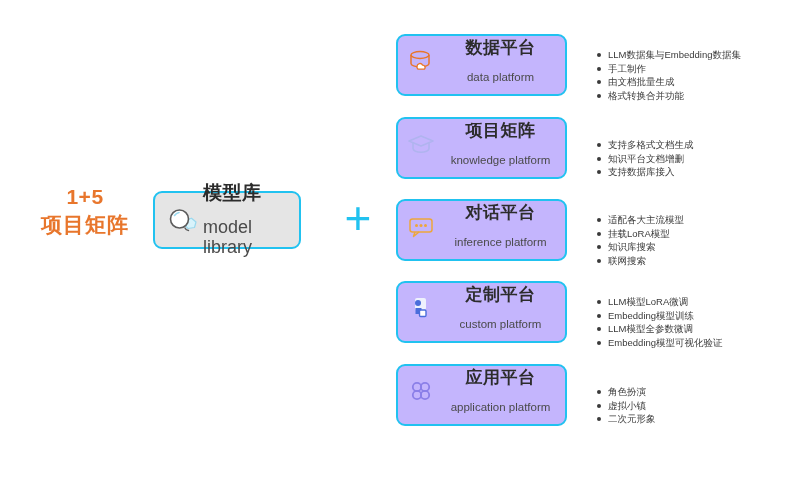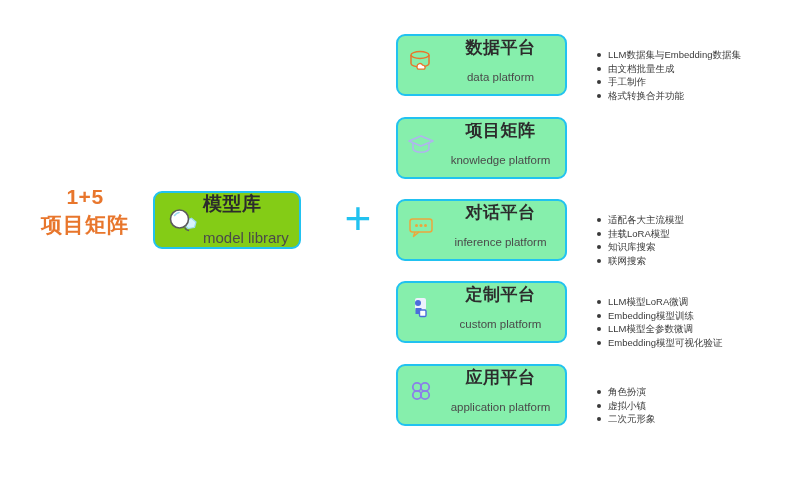--- a/index.html
+++ b/index.html
@@ -33,40 +33,40 @@
   
   #model-library-card {
     position: absolute;
     left: 153px;
     top: 191px;
     width: 148px;
     height: 58px;
     box-sizing: border-box;
     border: 2.5px solid #21c2f0;
     border-radius: 9px;
-    background: #84cc16;
+    background: #e5e5e5;
     display: flex;
     align-items: center;
     padding: 0 8px 0 10px;
   }
   #model-library-card .ml-icon {
     width: 34px;
     height: 34px;
     flex: 0 0 34px;
     margin-right: 4px;
   }
   #model-library-card .ml-text { line-height: 1.08; }
   #model-library-card .ml-cn {
     font-size: 19px;
     font-weight: bold;
     color: #2c2c2c;
     letter-spacing: 0.5px;
   }
   #model-library-card .ml-en {
-    font-size: 15px;
+    font-size: 18px;
     color: #4a4a4a;
     margin-top: 15px;
   }
 
   
   #plus-sign {
     position: absolute;
     left: 338px;
     top: 196px;
     width: 40px;
@@ -87,21 +87,21 @@
   }
   .platform-card {
     position: absolute;
     left: 0;
     top: 0;
     width: 171px;
     height: 62px;
     box-sizing: border-box;
     border: 2.5px solid #21c2f0;
     border-radius: 9px;
-    background: #86efac;
+    background: #c4b5fd;
     display: flex;
     align-items: center;
     padding: 0 6px 8px 8px;
   }
   .platform-card .p-icon {
     width: 30px;
     height: 30px;
     flex: 0 0 30px;
     margin-right: 6px;
   }
@@ -187,39 +187,44 @@
         <path d="M11 20.5 a3 3 0 0 1 5.6 -1.4 a2.4 2.4 0 0 1 1.9 4 h-6.5 a2.6 2.6 0 0 1 -1 -2.6 z" fill="#ffffff" stroke="#e8762c" stroke-width="1.4" stroke-linejoin="round"></path>
       </svg>
     </span>
     <span class="p-text">
       <span class="p-cn" style="display:block">数据平台</span>
       <span class="p-en" style="display:block">data platform</span>
     </span>
   </div>
   <ul class="bullet-list bl-4">
     <li>LLM数据集与Embedding数据集</li>
+    <li>手工制作</li>
     <li>由文档批量生成</li>
-    <li>手工制作</li>
     <li>格式转换合并功能</li>
   </ul>
 </div>
 
 <div class="platform-row" style="top:117px">
   <div class="platform-card">
     <span class="p-icon">
       <svg viewBox="0 0 30 30" width="30" height="30">
         <path d="M15 7 L27 12 L15 17 L3 12 Z" fill="none" stroke="#b0b4ef" stroke-width="1.6" stroke-linejoin="round"></path>
         <path d="M7 14 v5.5 c0 2.2 3.8 3.8 8 3.8 s8 -1.6 8 -3.8 V14" fill="none" stroke="#b0b4ef" stroke-width="1.6" stroke-linejoin="round"></path>
       </svg>
     </span>
     <span class="p-text">
       <span class="p-cn" style="display:block">项目矩阵</span>
       <span class="p-en" style="display:block">knowledge platform</span>
     </span>
   </div>
+  <ul class="bullet-list bl-3">
+    <li>支持多格式文档生成</li>
+    <li>知识平台文档增删</li>
+    <li>支持数据库接入</li>
+  </ul>
 </div>
 
 <div class="platform-row" style="top:199px">
   <div class="platform-card">
     <span class="p-icon">
       <svg viewBox="0 0 30 30" width="30" height="30">
         <rect x="4" y="8" width="22" height="13" rx="2.5" fill="none" stroke="#eda63c" stroke-width="1.5"></rect>
         <path d="M9 21 L7.5 25.5 L13 21" fill="none" stroke="#eda63c" stroke-width="1.5" stroke-linejoin="round"></path>
         <circle cx="10.5" cy="14.5" r="1.5" fill="#eda63c"></circle>
         <circle cx="15" cy="14.5" r="1.5" fill="#eda63c"></circle>

